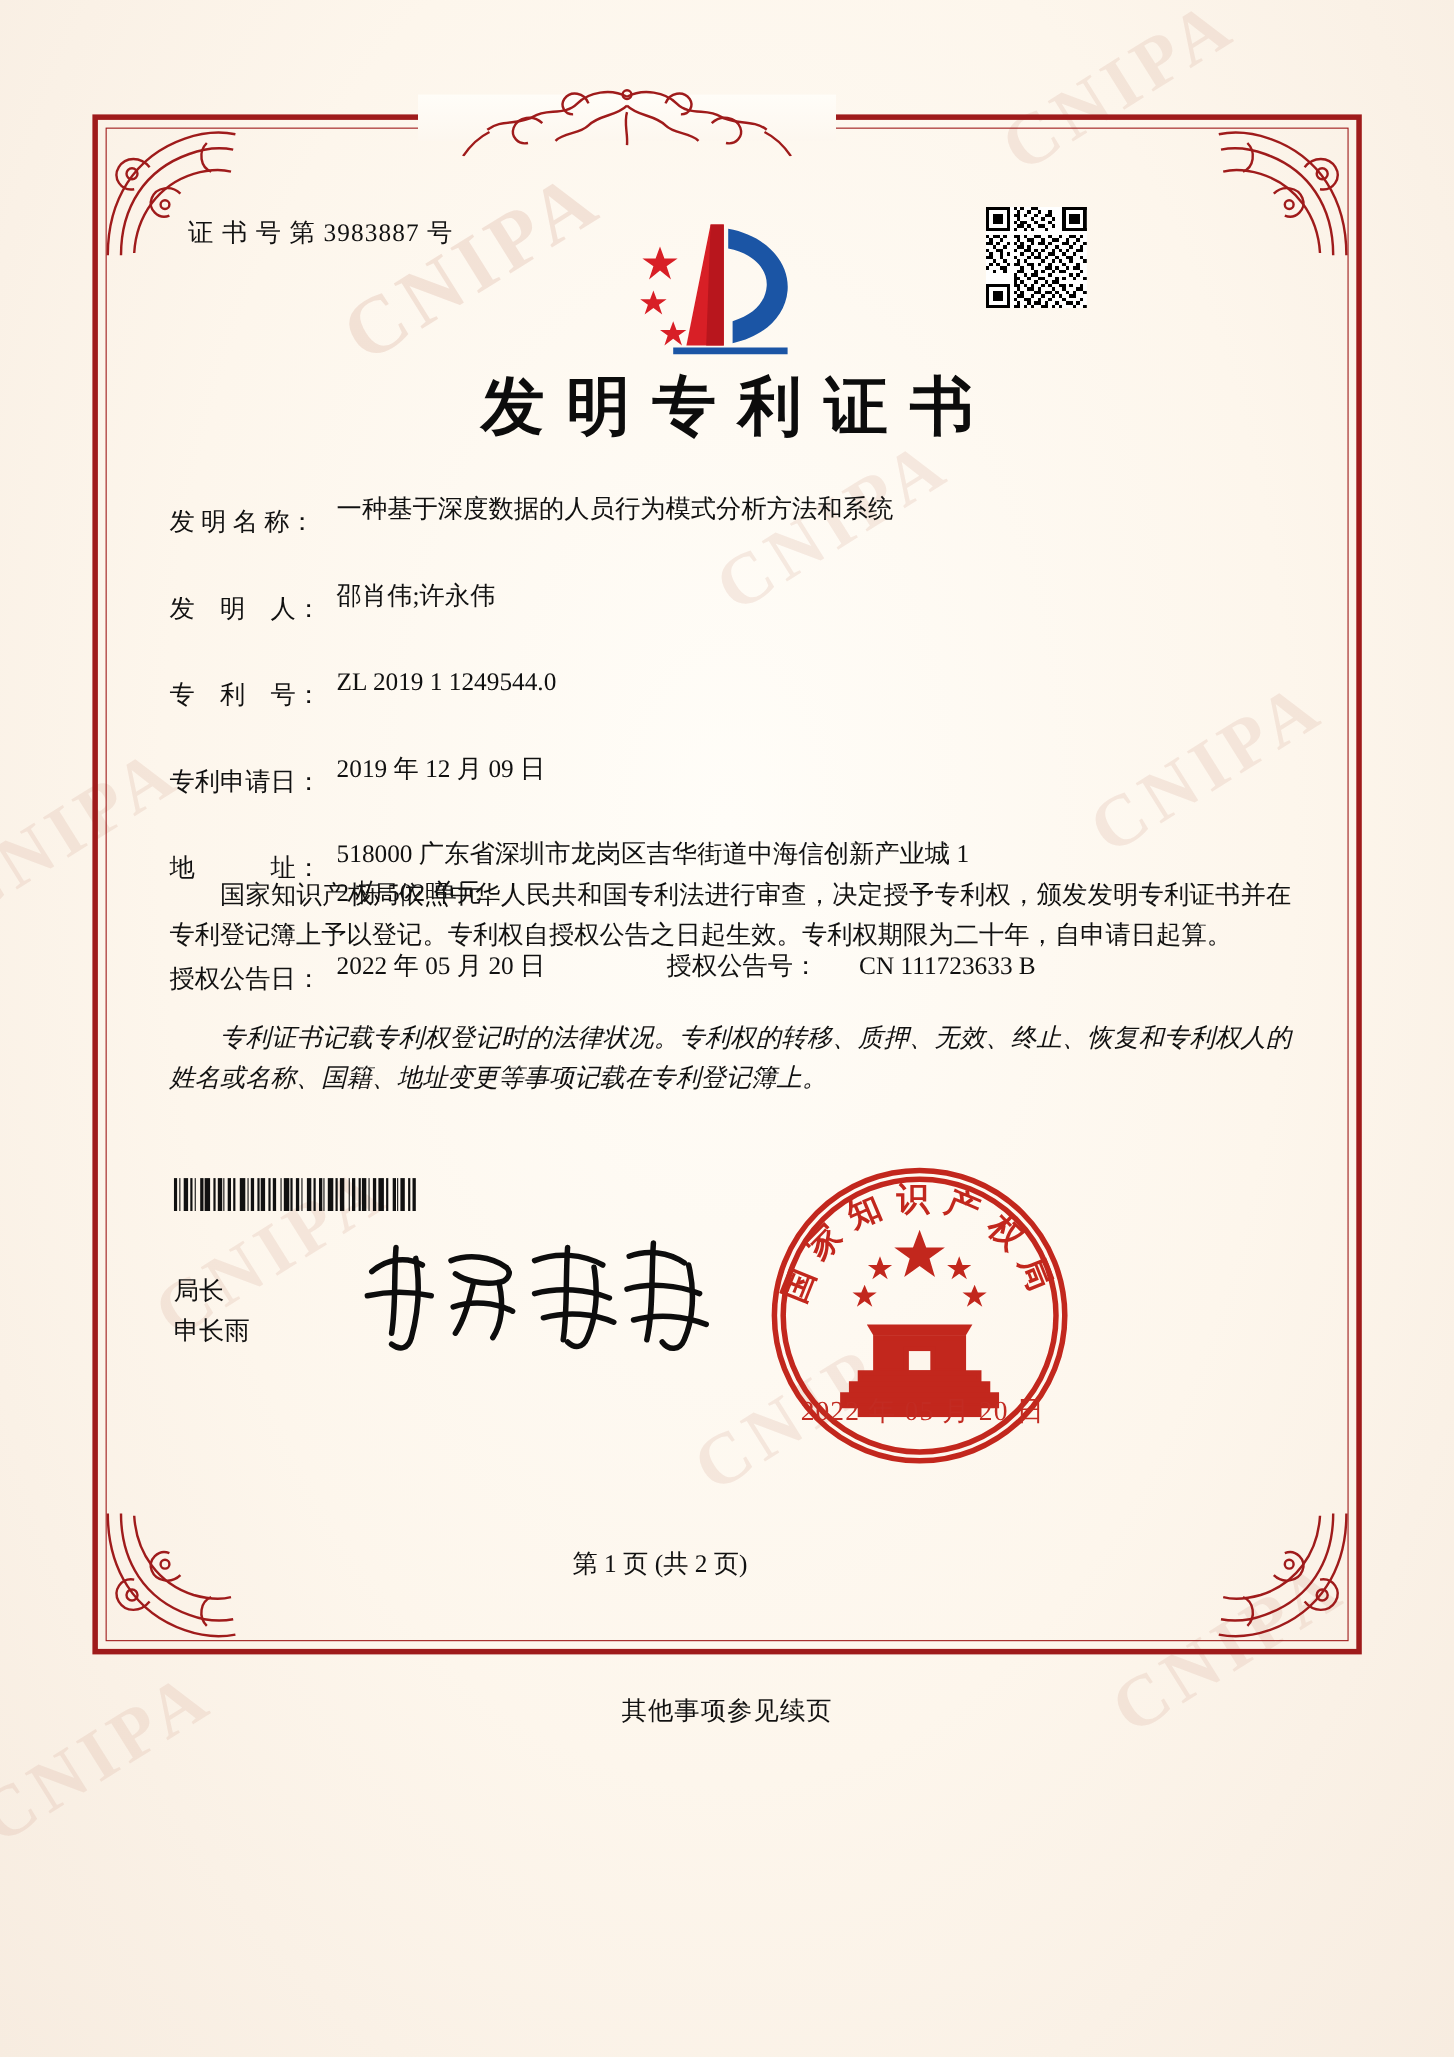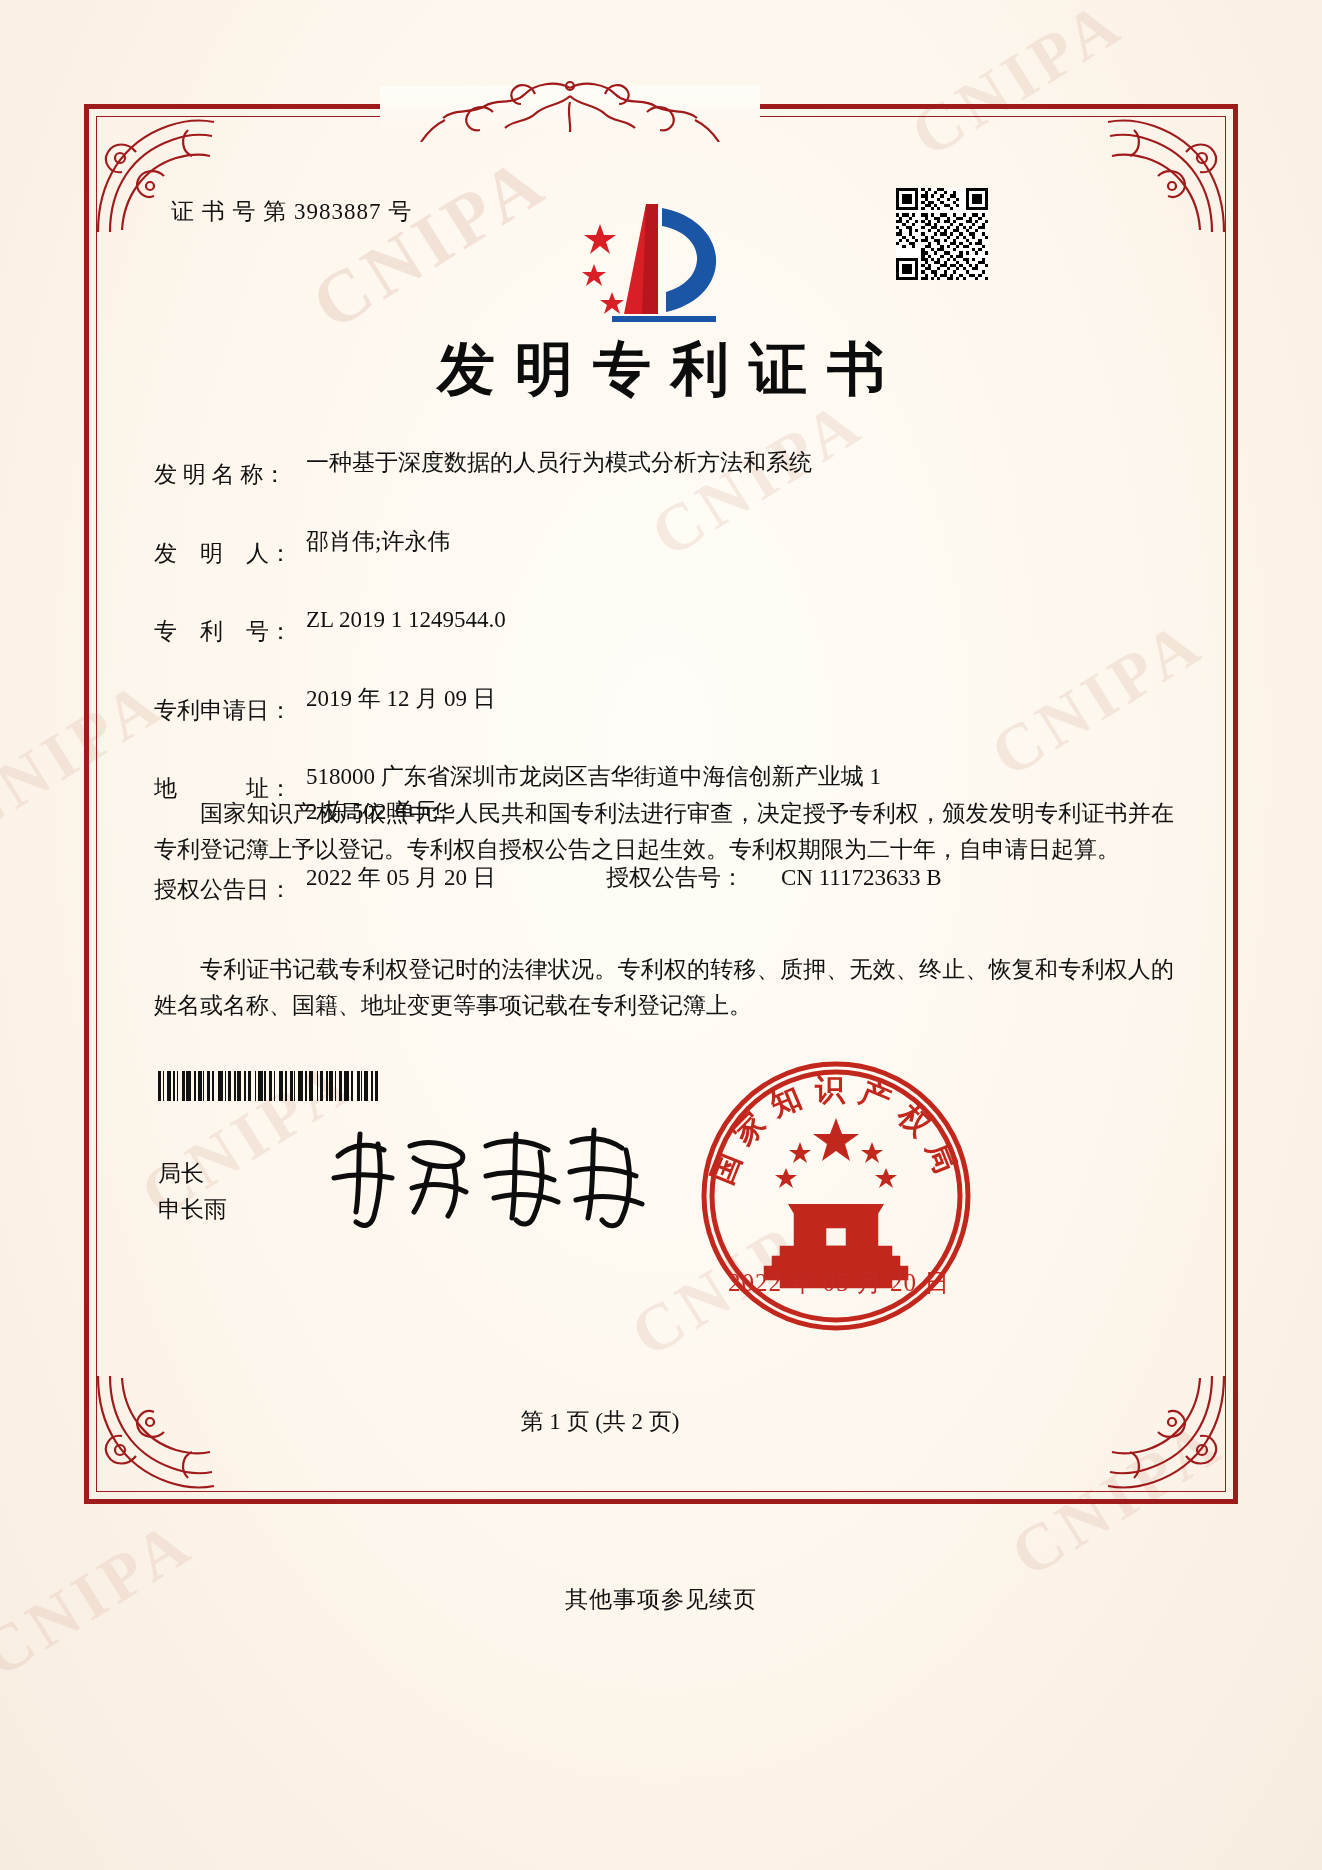--- a/index.html
+++ b/index.html
@@ -161,21 +161,21 @@
     position: absolute;
     left: 58px;
     width: 1020px;
     font-size: 23px;
     line-height: 36px;
     color: #111;
     text-align: justify;
     text-indent: 46px;
   }
   .para.p1 { top: 680px; }
-  .para.p2 { top: 836px; }
+  .para.p2 { top: 810px; font-style: italic; }
 
   
   .barcode {
     position: absolute;
     left: 62px; top: 955px;
     width: 300px; height: 30px;
     display: flex;
     align-items: stretch;
     overflow: hidden;
   }
@@ -226,21 +226,20 @@
   }
 
   .footer-note {
     position: absolute;
     left: 0; top: 1540px;
     width: 1322px;
     text-align: center;
     font-size: 23px;
     color: #111;
     letter-spacing: 1px;
-    margin-top: 44px;
   }
 </style>
 </head>
 <body>
 
 <div id="page">
 
   <div class="wm" style="left:300px; top:200px;">CNIPA</div>
   <div class="wm small" style="left:640px; top:440px;">CNIPA</div>
   <div class="wm small" style="left:-60px; top:720px;">CNIPA</div>

